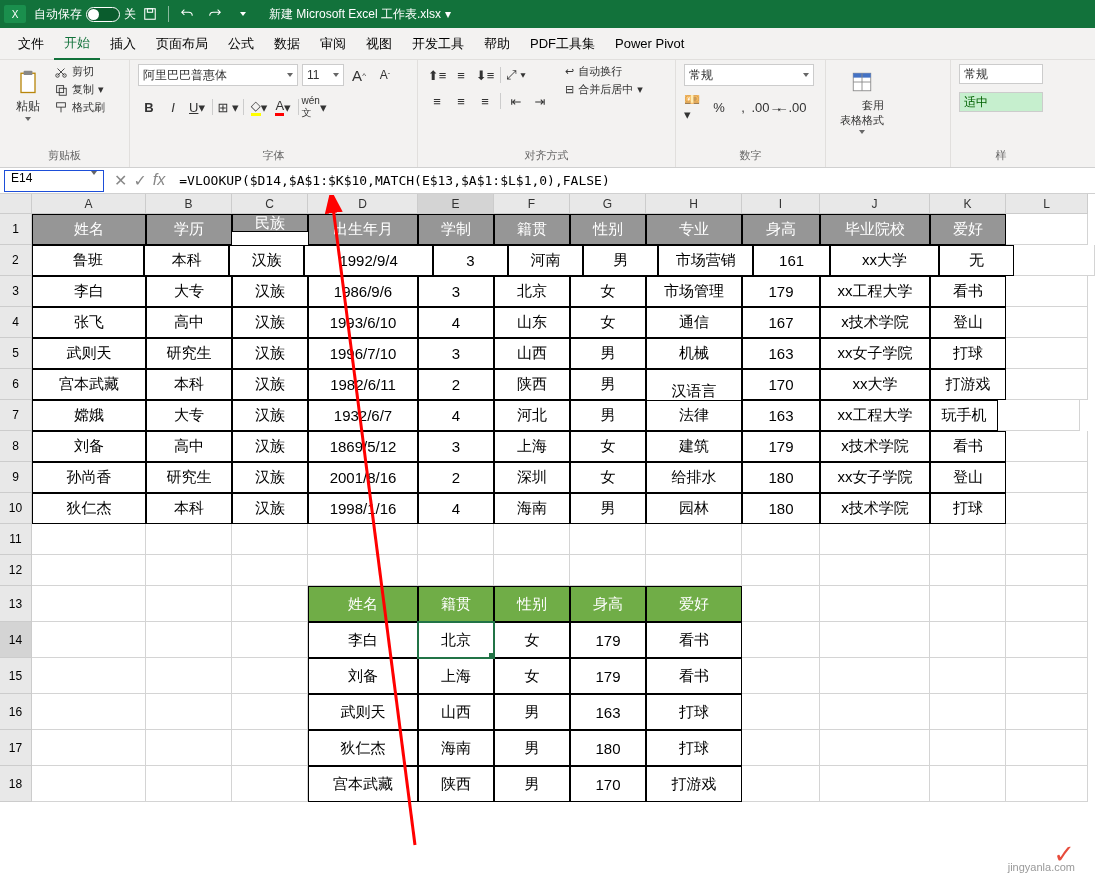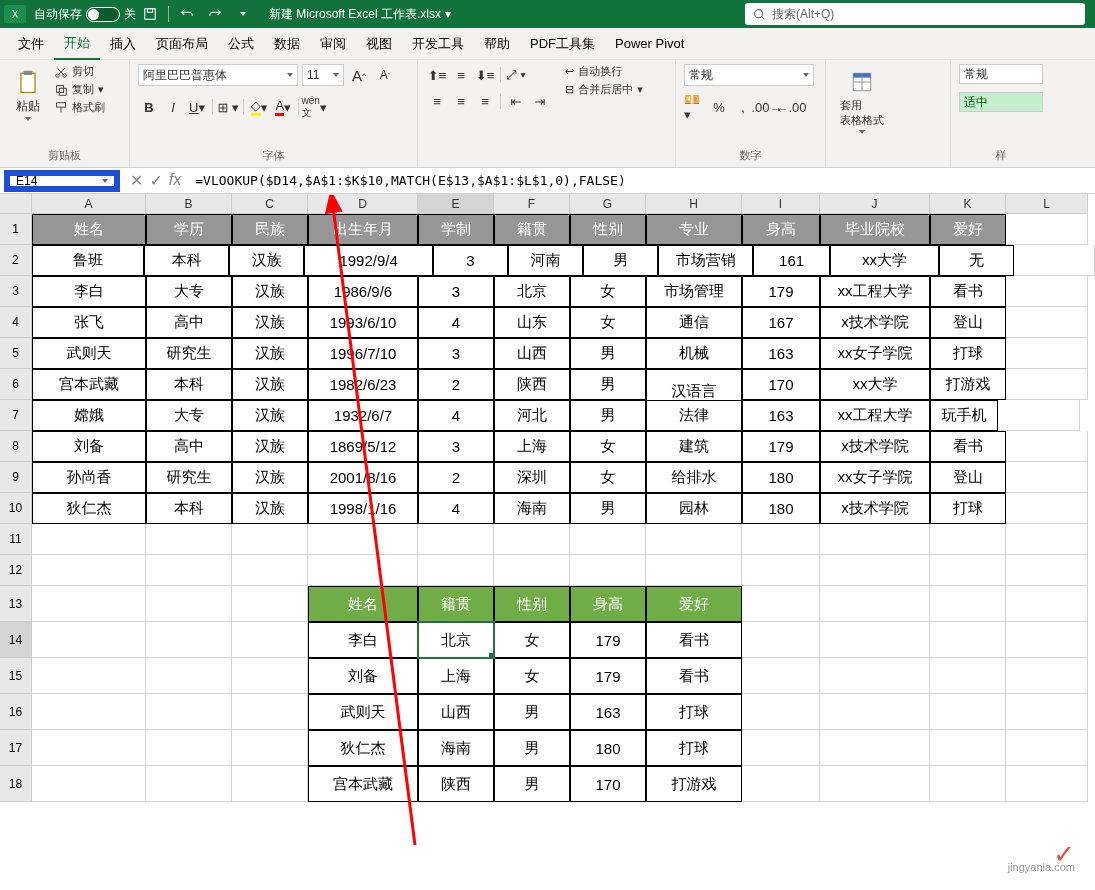--- a/index.html
+++ b/index.html
@@ -29,21 +29,21 @@
 .fontrow { display:flex; align-items:center; gap:4px; margin-bottom:4px; }
 .fontname { width:160px; height:22px; border:1px solid #ccc; background:#fff; padding:0 4px; display:flex; align-items:center; justify-content:space-between; }
 .fontsize { width:42px; height:22px; border:1px solid #ccc; background:#fff; padding:0 4px; display:flex; align-items:center; justify-content:space-between; }
 .caret { width:0; height:0; border-left:3px solid transparent; border-right:3px solid transparent; border-top:4px solid #666; }
 .iconbtn { width:22px; height:22px; display:flex; align-items:center; justify-content:center; cursor:pointer; font-size:13px; }
 .iconrow { display:flex; gap:2px; align-items:center; }
 .numfmt { width:130px; height:22px; border:1px solid #ccc; background:#fff; padding:0 4px; display:flex; align-items:center; justify-content:space-between; margin-bottom:4px; }
 .stylebox { width:84px; height:20px; border:1px solid #ccc; background:#fff; display:flex; align-items:center; padding:0 4px; margin-bottom:2px; }
 .stylebox.ok { background:#c6efce; color:#006100; }
 .namebox-row { height:26px; display:flex; align-items:center; border-bottom:1px solid #d0d0d0; background:#fff; }
-.namebox { width:116px; height:22px; border:6px solid #1d4ed8; margin:0 4px; padding:0 6px; display:flex; align-items:center; justify-content:space-between; font-size:12px; }
+.namebox { width:100px; height:22px; border:1px solid #1d4ed8; margin:0 4px; padding:0 6px; display:flex; align-items:flex-start; justify-content:space-between; font-size:12px; }
 .fx-icons { display:flex; gap:6px; padding:0 6px; color:#888; }
 .formula-bar { flex:1; padding:0 8px; font-size:13px; font-family:Consolas,monospace; }
 .grid { position:relative; background:#fff; }
 .colheaders { display:flex; height:20px; }
 .corner { width:32px; height:20px; background:#e8e8e8; border-right:1px solid #ccc; border-bottom:1px solid #ccc; }
 .colh { height:20px; background:#e8e8e8; border-right:1px solid #ccc; border-bottom:1px solid #ccc; display:flex; align-items:center; justify-content:center; font-size:12px; color:#333; }
 .colh.sel { background:#d4d4d4; }
 .row { display:flex; }
 .rowh { width:32px; background:#e8e8e8; border-right:1px solid #ccc; border-bottom:1px solid #ccc; display:flex; align-items:center; justify-content:center; font-size:12px; }
 .rowh.sel { background:#d4d4d4; }
@@ -82,27 +82,20 @@
   <div class="qicon">
       <svg width="14" height="14" viewBox="0 0 16 16">
         <path d="M11 3l3 3-3 3M14 6H6a4 4 0 00-4 4" stroke-width="1.2"></path>
       </svg>
     </div>
   <div class="qicon">
       <div class="caret" style="border-top-color:#fff"></div>
     </div>
   <span class="filename">新建 Microsoft Excel 工作表.xlsx</span>
   <span style="margin-left:4px">▾</span>
-  <div class="search">
-    <svg width="13" height="13" viewBox="0 0 16 16" fill="none">
-        <circle cx="7" cy="7" r="5" stroke-width="1.3"></circle>
-        <path d="M11 11l3 3" stroke-width="1.3"></path>
-      </svg>
-    <span>搜索(Alt+Q)</span>
-  </div>
 </div>
 
 <div class="menubar" id="menubar">
     <div class="mitem">文件</div>
     <div class="mitem active">开始</div>
     <div class="mitem">插入</div>
     <div class="mitem">页面布局</div>
     <div class="mitem">公式</div>
     <div class="mitem">数据</div>
     <div class="mitem">审阅</div>
@@ -201,20 +194,21 @@
         </div>
       </div>
       <div class="smallbtns" style="margin-left:8px">
         <div>
             <span>↩</span>
             <span>自动换行</span>
           </div>
         <div><span>⊟</span><span>合并后居中</span> ▾</div>
       </div>
     </div>
+    <div class="label">对齐方式</div>
   </div>
   <div class="rgroup" style="width:150px">
     <div class="content" style="flex-direction:column">
       <div class="numfmt">
           <span>常规</span>
           <div class="caret"></div>
         </div>
       <div class="iconrow">
         <div class="iconbtn">💴 ▾</div>
         <div class="iconbtn">%</div>
@@ -227,21 +221,21 @@
   </div>
   <div class="rgroup" style="width:125px">
     <div class="content">
       <div class="bigbtn">
         <svg viewBox="0 0 32 32">
             <rect x="6" y="6" width="20" height="20" fill="#fff" stroke="#888"></rect>
             <rect x="6" y="6" width="20" height="5" fill="#4472c4"></rect>
             <line x1="6" y1="16" x2="26" y2="16" stroke="#888"></line>
             <line x1="16" y1="6" x2="16" y2="26" stroke="#888"></line>
           </svg>
-        <span style="white-space:pre-line;text-align:left;font-size:11px">套用
+        <span style="white-space:pre-line;text-align:right;font-size:11px">套用
 表格格式</span>
           <div class="caret"></div>
       </div>
     </div>
     <div class="label"></div>
   </div>
   <div class="rgroup" style="width:100px;border-right:none">
     <div class="content" style="flex-direction:column">
       <div class="stylebox">常规</div>
       <div class="stylebox ok">适中</div>
@@ -276,21 +270,21 @@
       <div class="colh" style="width:96px">H</div>
       <div class="colh" style="width:78px">I</div>
       <div class="colh" style="width:110px">J</div>
       <div class="colh" style="width:76px">K</div>
       <div class="colh" style="width:82px">L</div>
     </div>
     <div class="row" style="height:31px">
       <div class="rowh" style="height:31px">1</div>
       <div class="cell hdr" style="width:114px;height:31px">姓名</div>
       <div class="cell hdr" style="width:86px;height:31px">学历</div>
-      <div class="cell hdr" style="width:76px;height:31px">民族</div>
+      <div class="cell hdr" style="width:76px;height:18px">民族</div>
       <div class="cell hdr" style="width:110px;height:31px">出生年月</div>
       <div class="cell hdr" style="width:76px;height:31px">学制</div>
       <div class="cell hdr" style="width:76px;height:31px">籍贯</div>
       <div class="cell hdr" style="width:76px;height:31px">性别</div>
       <div class="cell hdr" style="width:96px;height:31px">专业</div>
       <div class="cell hdr" style="width:78px;height:31px">身高</div>
       <div class="cell hdr" style="width:110px;height:31px">毕业院校</div>
       <div class="cell hdr" style="width:76px;height:31px">爱好</div>
       <div class="cell" style="width:82px;height:31px"></div>
     </div>
@@ -352,21 +346,21 @@
       <div class="cell dat" style="width:78px;height:31px">163</div>
       <div class="cell dat" style="width:110px;height:31px">xx女子学院</div>
       <div class="cell dat" style="width:76px;height:31px">打球</div>
       <div class="cell" style="width:82px;height:31px"></div>
     </div>
     <div class="row" style="height:31px">
       <div class="rowh" style="height:31px">6</div>
       <div class="cell dat" style="width:114px;height:31px">宫本武藏</div>
       <div class="cell dat" style="width:86px;height:31px">本科</div>
       <div class="cell dat" style="width:76px;height:31px">汉族</div>
-      <div class="cell dat" style="width:110px;height:31px">1982/6/23</div>
+      <div class="cell dat" style="width:110px;height:31px">1982/6/11</div>
       <div class="cell dat" style="width:76px;height:31px">2</div>
       <div class="cell dat" style="width:76px;height:31px">陕西</div>
       <div class="cell dat" style="width:76px;height:31px">男</div>
       <div class="cell dat" style="width:96px;height:45px">汉语言</div>
       <div class="cell dat" style="width:78px;height:31px">170</div>
       <div class="cell dat" style="width:110px;height:31px">xx大学</div>
       <div class="cell dat" style="width:76px;height:31px">打游戏</div>
       <div class="cell" style="width:82px;height:31px"></div>
     </div>
     <div class="row" style="height:31px">

